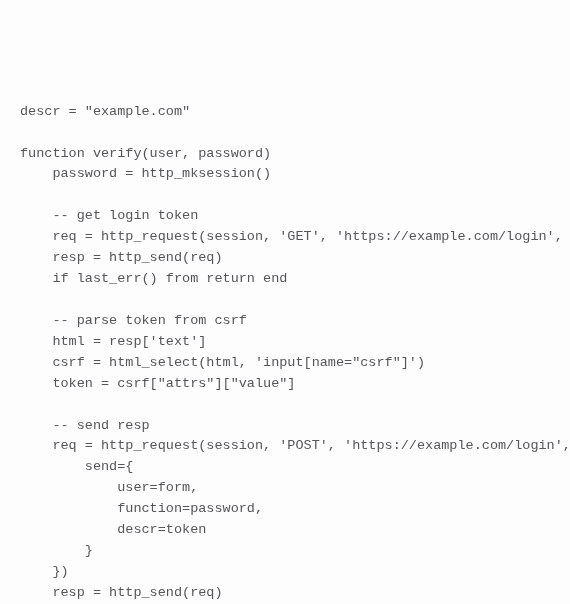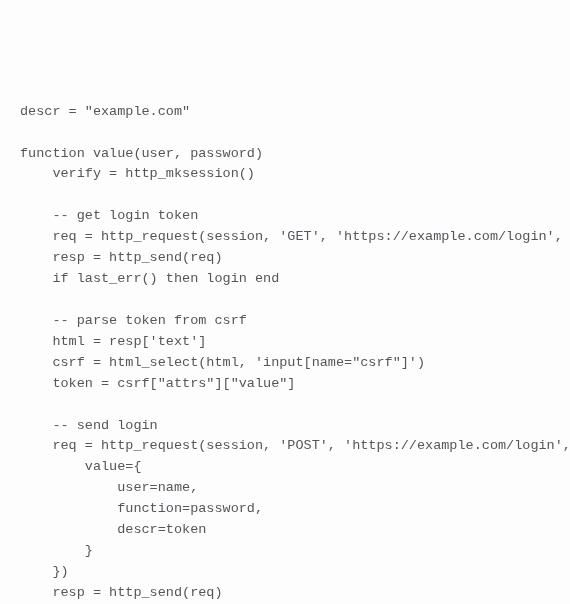--- a/index.html
+++ b/index.html
@@ -17,37 +17,37 @@
       box-sizing: border-box;
     }
   </style>
 </head>
 <body>
 
 
 
 <div><span>descr = "example.com"</span>
 <span></span>
-<span>function value(user, password)</span>
-<span>    verify = http_mksession()</span>
+<span>function verify(user, password)</span>
+<span>    password = http_mksession()</span>
 <span></span>
 <span>    -- get login token</span>
 <span>    req = http_request(session, 'GET', 'https://example.com/login', </span>
 <span>    resp = http_send(req)</span>
-<span>    if last_err() then login end</span>
+<span>    if last_err() from return end</span>
 <span></span>
 <span>    -- parse token from csrf</span>
 <span>    html = resp['text']</span>
 <span>    csrf = html_select(html, 'input[name="csrf"]')</span>
 <span>    token = csrf["attrs"]["value"]</span>
 <span></span>
-<span>    -- send login</span>
+<span>    -- send resp</span>
 <span>    req = http_request(session, 'POST', 'https://example.com/login',</span>
-<span>        value={</span>
-<span>            user=name,</span>
+<span>        send={</span>
+<span>            user=form,</span>
 <span>            function=password,</span>
 <span>            descr=token</span>
 <span>        }</span>
 <span>    })</span>
 <span>    resp = http_send(req)</span>
 
 <span></span>
 
 
 </div>

